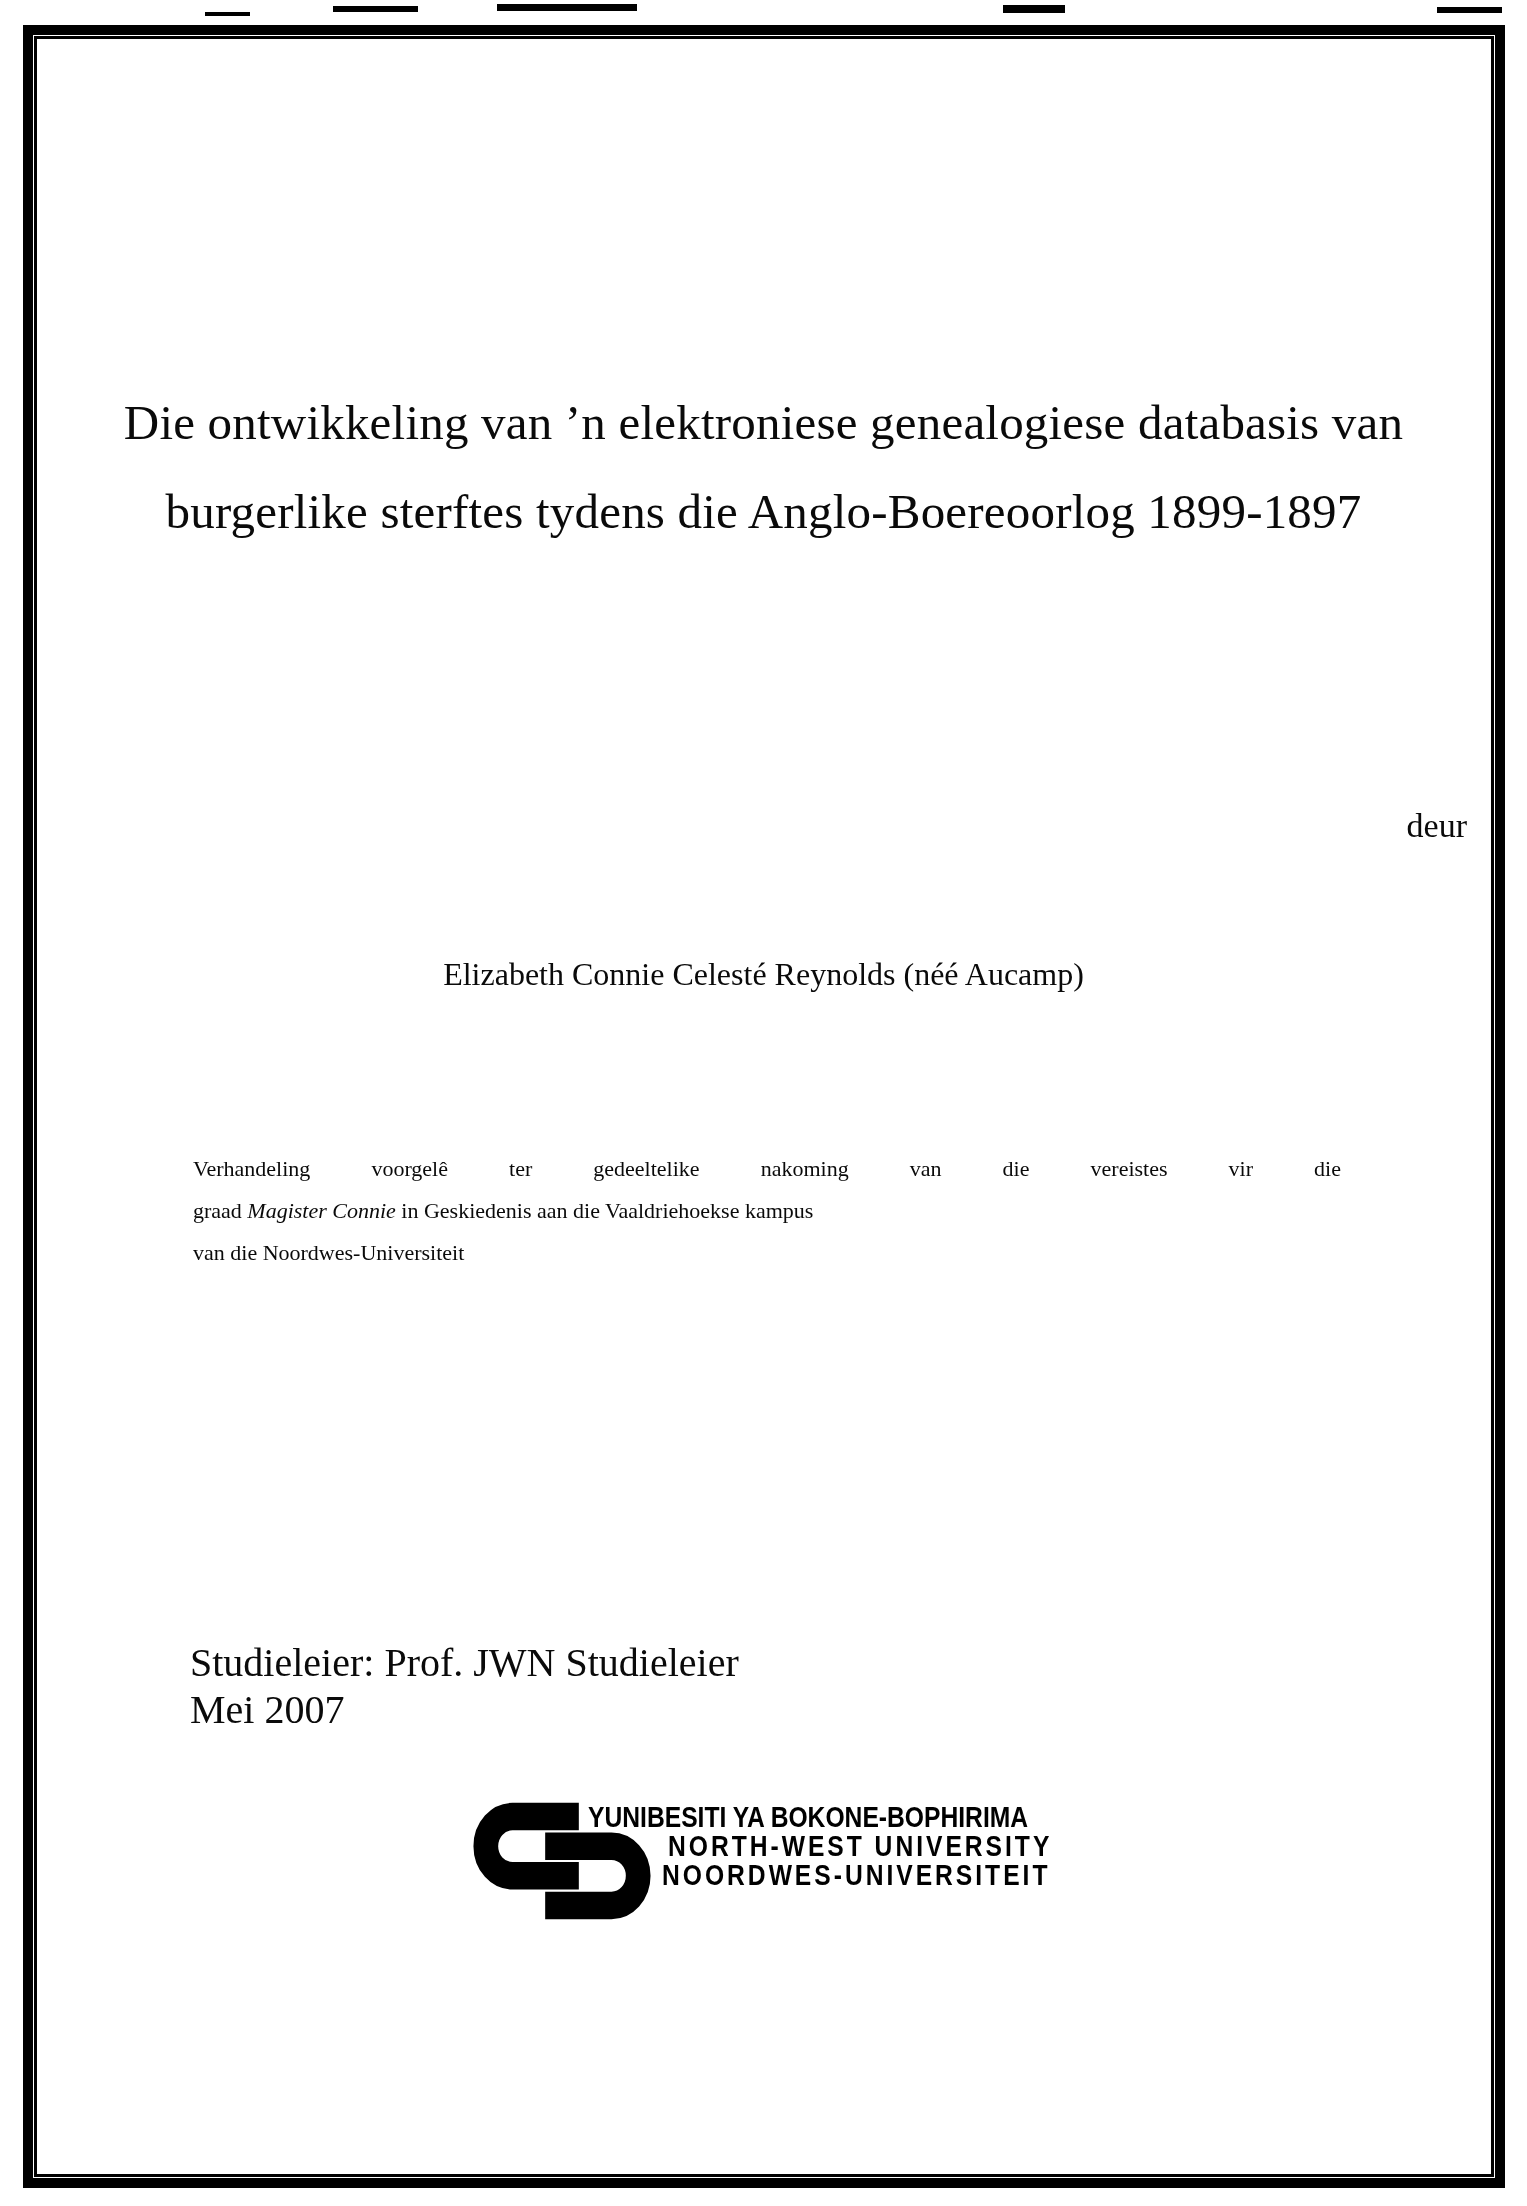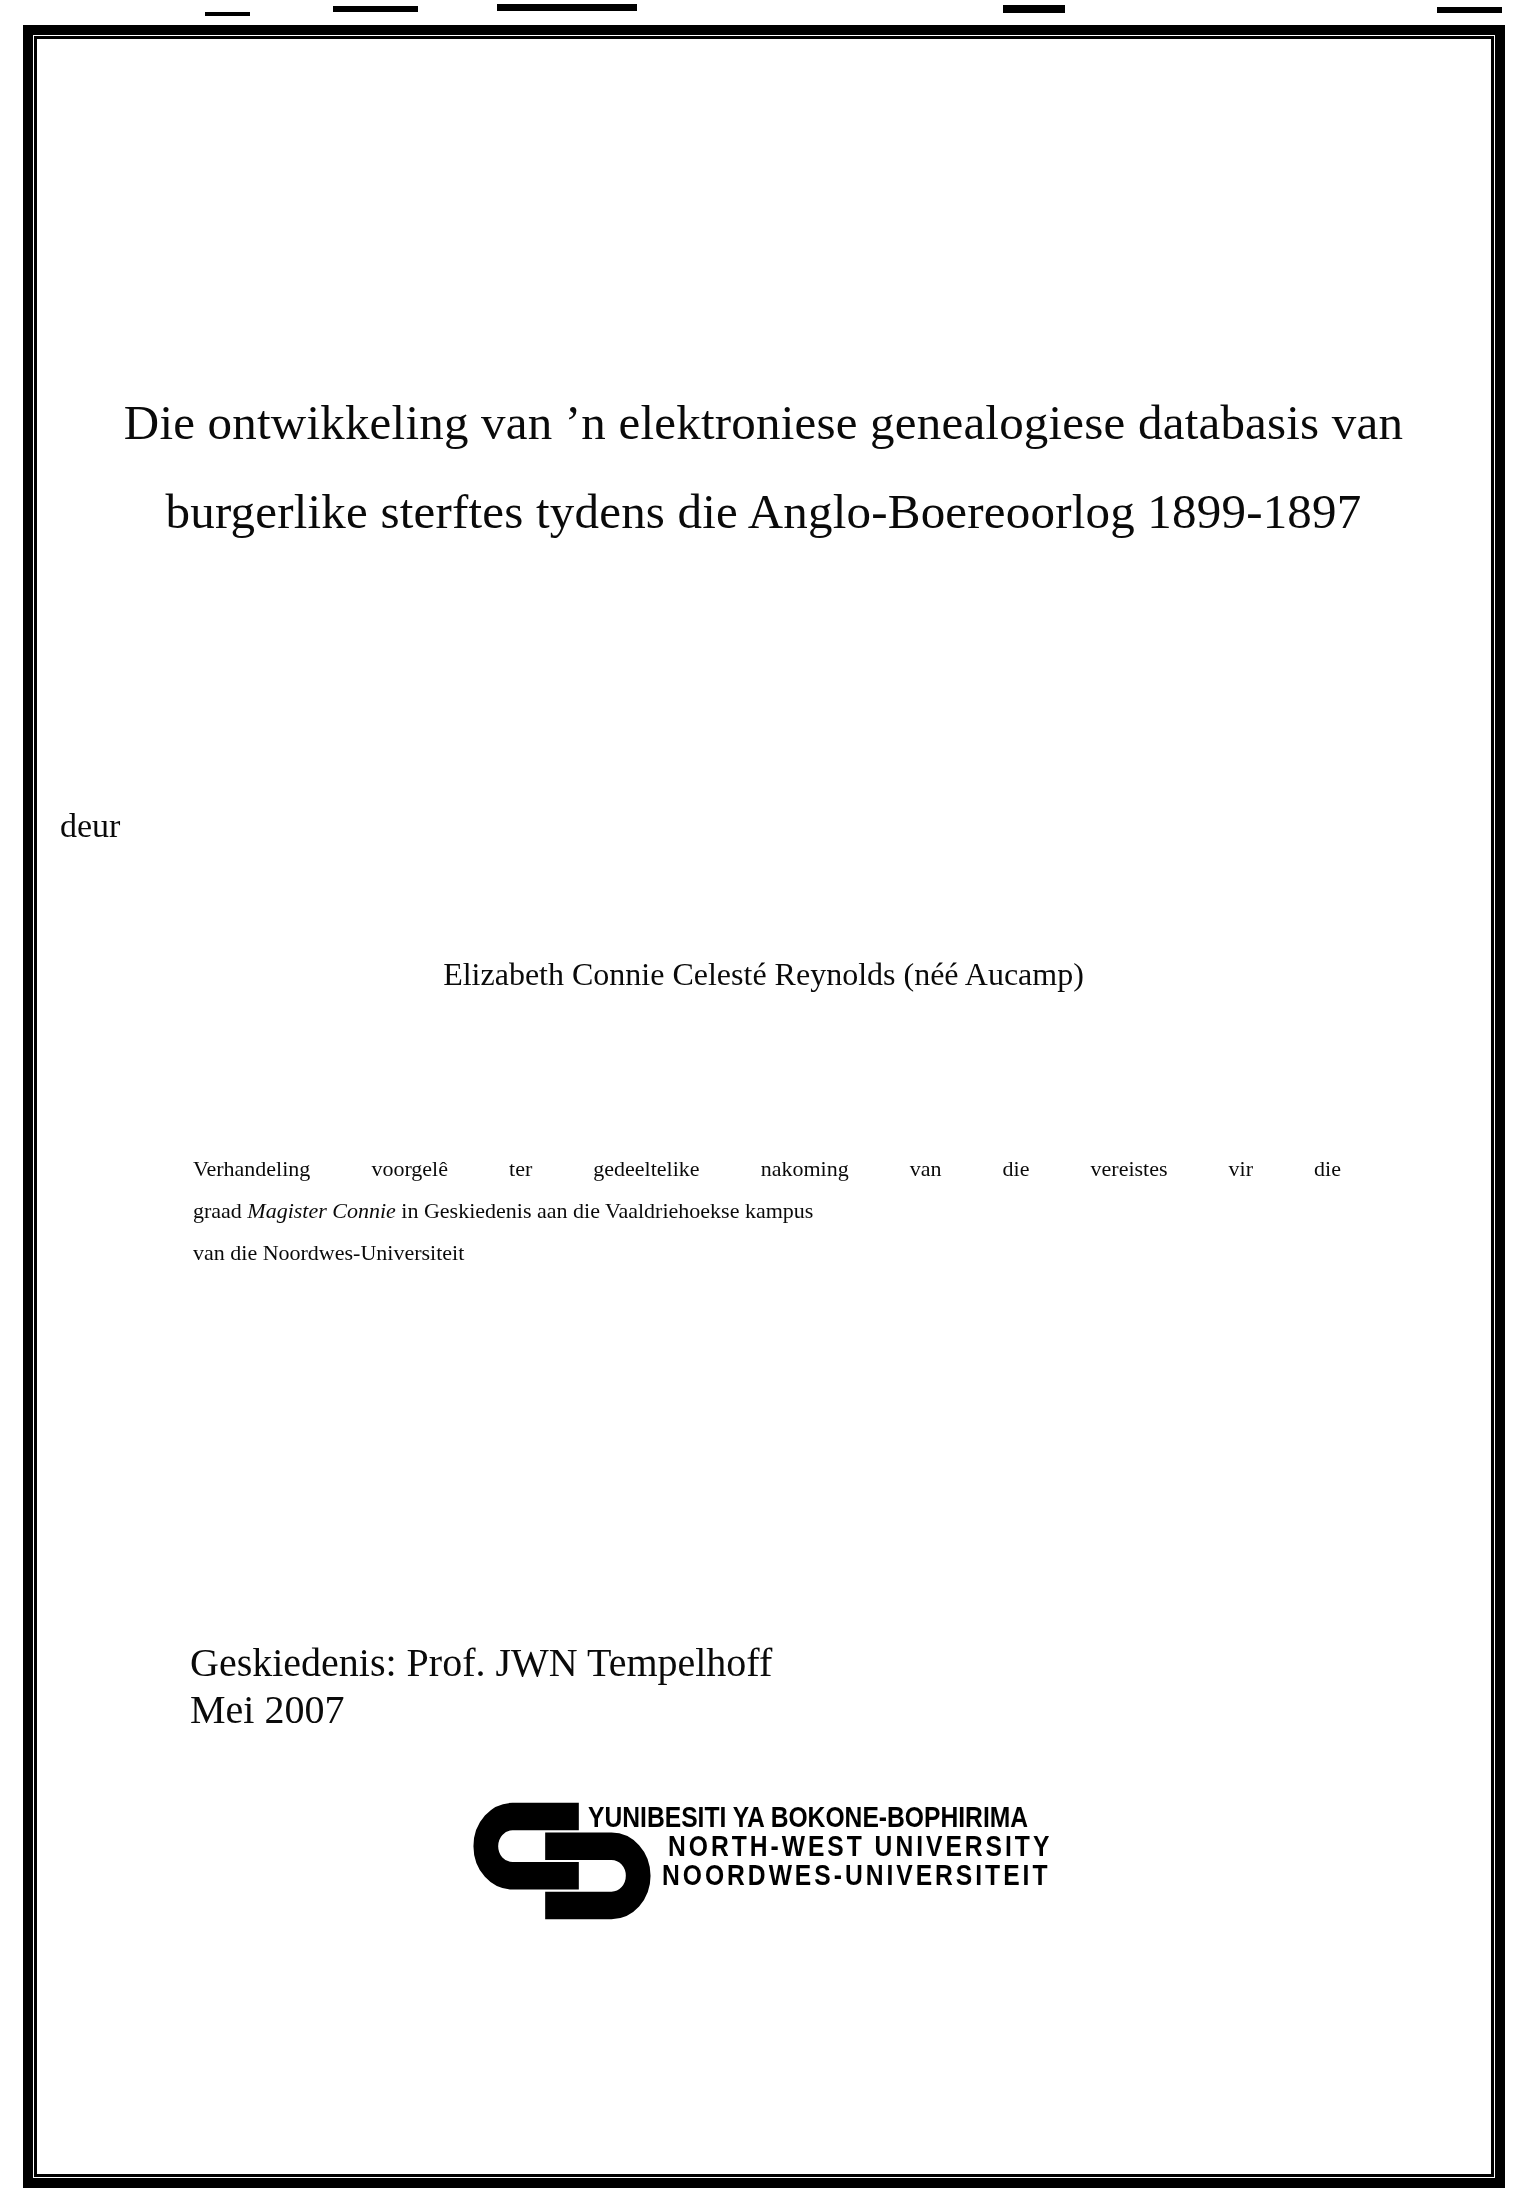--- a/index.html
+++ b/index.html
@@ -32,21 +32,21 @@
     text-align: center;
     font-size: 49px;
     line-height: 89px;
     letter-spacing: 0.2px;
     white-space: nowrap;
   }
   .byline {
     position: absolute;
     left: 60px; top: 806px;
     width: 1407px;
-    text-align: left;
+    text-align: right;
     font-size: 34px;
     line-height: 40px;
   }
   .author-line {
     position: absolute;
     left: 60px; top: 951px;
     width: 1407px;
     text-align: center;
     font-size: 32px;
     line-height: 46px;
@@ -112,21 +112,21 @@
 
   <div class="author-line">Elizabeth Connie Celesté Reynolds (néé Aucamp)</div>
 
   <div class="statement">
     <div class="stmt-line1">Verhandeling voorgelê ter gedeeltelike nakoming van die vereistes vir die</div>
     <div><span>graad </span><span class="stmt-italic">Magister Connie</span><span> in Geskiedenis aan die Vaaldriehoekse kampus</span></div>
     <div>van die Noordwes-Universiteit</div>
   </div>
 
   <div class="supervisor-block">
-    <div>Geskiedenis: Prof. JWN Tempelhoff</div>
+    <div>Studieleier: Prof. JWN Studieleier</div>
     <div>Mei 2007</div>
   </div>
 
   <svg class="logo-mark" viewBox="0 0 190 113" preserveAspectRatio="none">
     <path d="M 112 16 H 45 A 27 27 0 0 0 45 70 H 112" fill="none" stroke="#000" stroke-width="25"></path>
     <path d="M 78 43 H 145 A 27 27 0 0 1 145 97 H 78" fill="none" stroke="#000" stroke-width="25"></path>
   </svg>
 
   <div class="logo-text-line logo-line1">YUNIBESITI YA BOKONE-BOPHIRIMA</div>
   <div class="logo-text-line logo-line2">NORTH-WEST UNIVERSITY</div>

